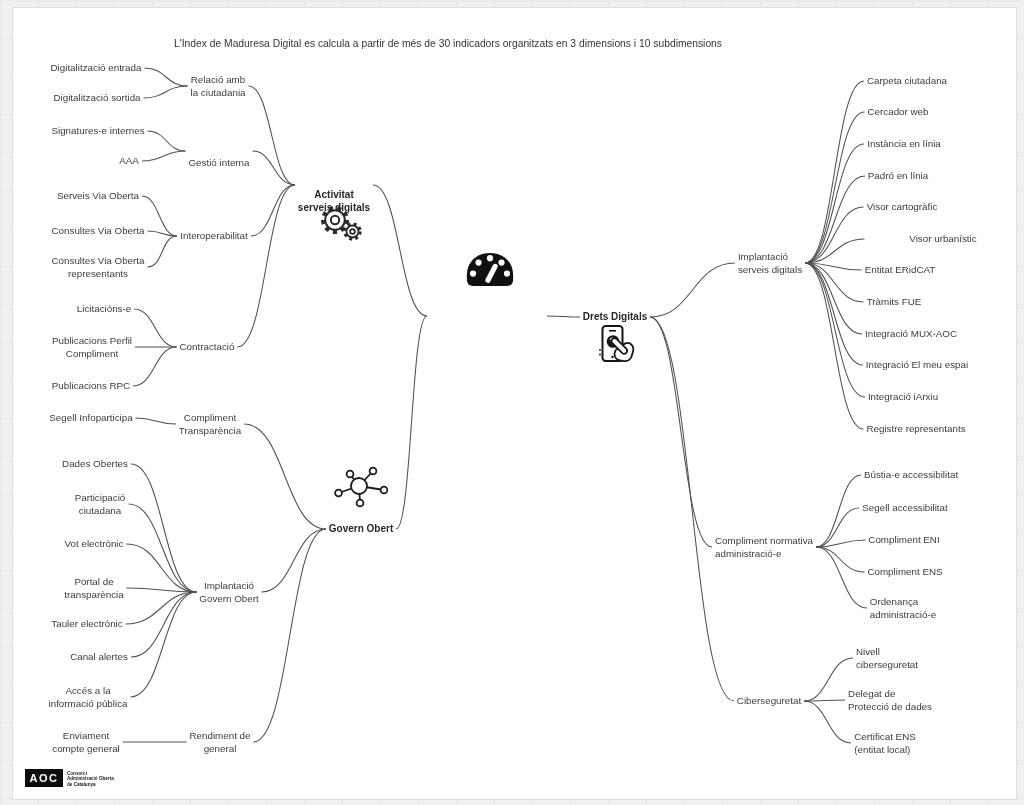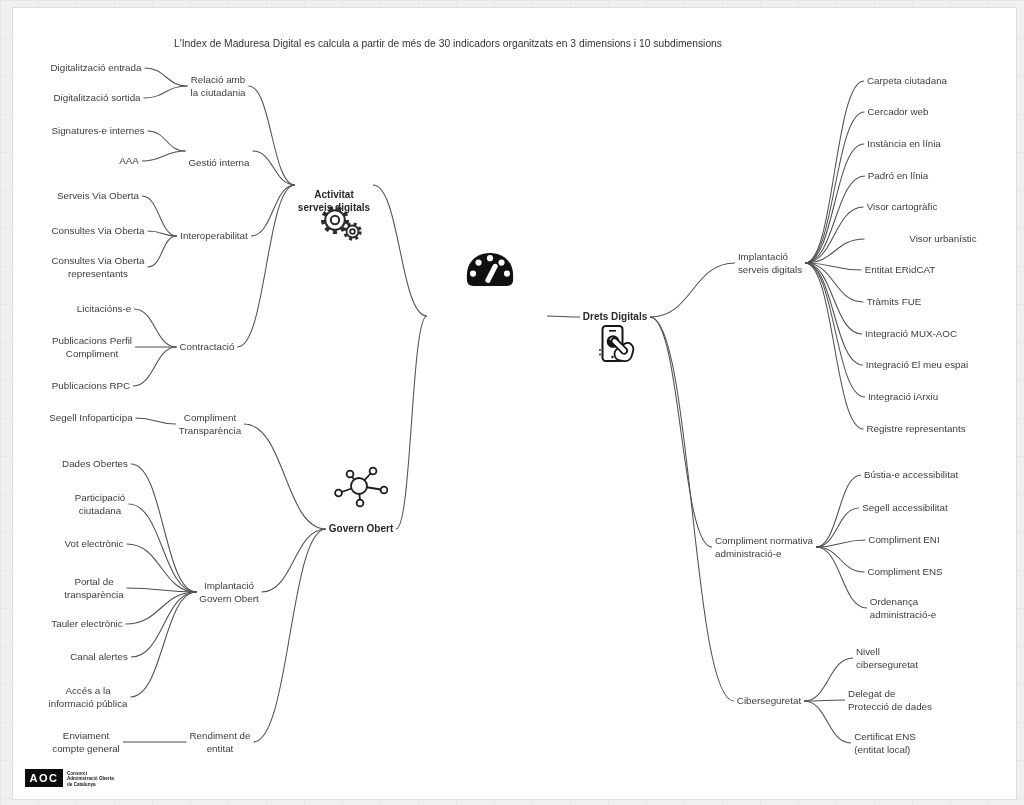--- a/index.html
+++ b/index.html
@@ -146,21 +146,21 @@
       <div class="node" style="left: 210px; top: 424px;">
         <div>Compliment</div>
         <div>Transparència</div>
       </div>
       <div class="node" style="left: 229px; top: 592px;">
         <div>Implantació</div>
         <div>Govern Obert</div>
       </div>
       <div class="node" style="left: 220px; top: 742px;">
         <div>Rendiment de</div>
-        <div>entitat</div>
+        <div>general</div>
       </div>
       <div class="node" style="left: 96px; top: 68px;">
         <div>Digitalització entrada</div>
       </div>
       <div class="node" style="left: 97px; top: 98px;">
         <div>Digitalització sortida</div>
       </div>
       <div class="node" style="left: 98px; top: 131px;">
         <div>Signatures-e internes</div>
       </div>

